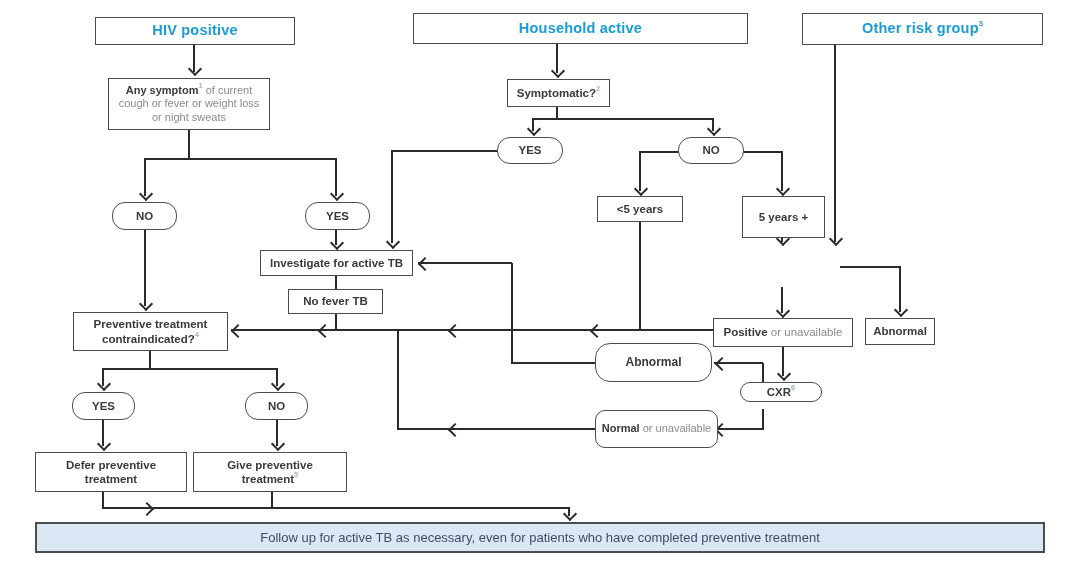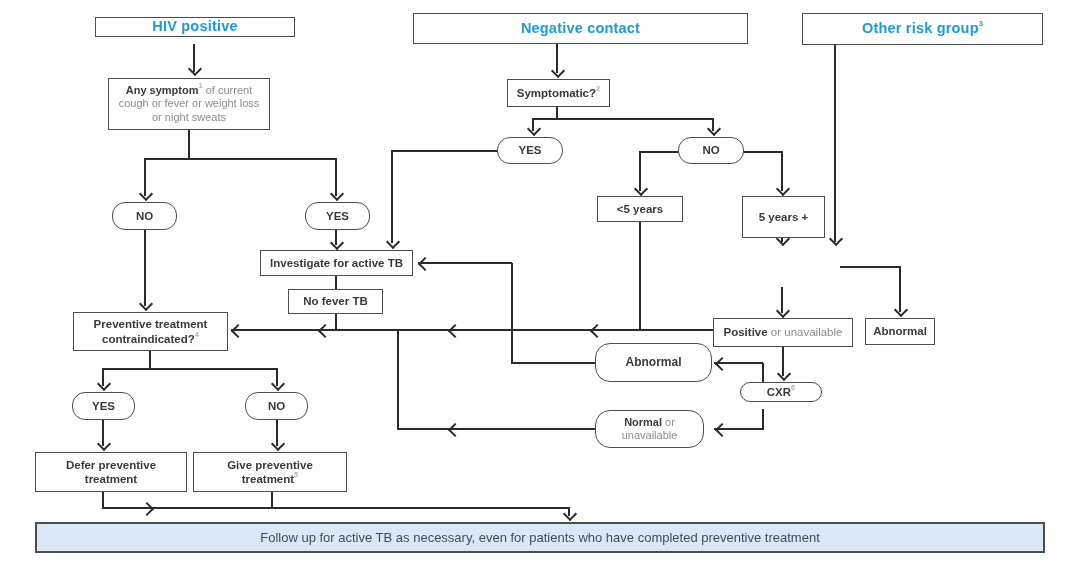--- a/index.html
+++ b/index.html
@@ -98,25 +98,25 @@
   <i class="ah left" style="left:233px;top:326px"></i>
   <i class="ah left" style="left:320px;top:326px"></i>
   <i class="ah left" style="left:450px;top:326px"></i>
   <i class="ah left" style="left:592px;top:326px"></i>
   <i class="ah left" style="left:450px;top:425px"></i>
   <i class="ah left" style="left:717px;top:359px"></i>
   <i class="ah left" style="left:717px;top:425px"></i>
   <i class="ah left" style="left:420px;top:259px"></i>
   <i class="ah right" style="left:142px;top:504px"></i>
 
-  <div class="box hdr" style="left:95px;top:17px;width:200px;height:20px">
+  <div class="box hdr" style="left:95px;top:17px;width:200px;height:28px">
     <span>HIV positive</span>
   </div>
   <div class="box hdr" style="left:413px;top:13px;width:335px;height:31px">
-    <span>Negative contact</span>
+    <span>Household active</span>
   </div>
   <div class="box hdr" style="left:802px;top:13px;width:241px;height:32px">
     <span><span>Other risk group</span><sup>3</sup></span>
   </div>
 
   <div class="box" style="left:108px;top:78px;width:162px;height:52px;font-size:11px">
     <div><b>Any symptom</b><sup>1</sup><span class="gray"> of current cough or fever or weight loss or night sweats</span></div>
   </div>
 
   <div class="box" style="left:507px;top:79px;width:103px;height:28px">
@@ -158,21 +158,21 @@
   <div class="box" style="left:865px;top:318px;width:70px;height:27px">
     <span>Abnormal</span>
   </div>
 
   <div class="box pill" style="left:595px;top:343px;width:117px;height:39px;border-radius:15px;font-size:12px">
     <span>Abnormal</span>
   </div>
   <div class="box pill" style="left:740px;top:382px;width:82px;height:20px">
     <span><span>CXR</span><sup>6</sup></span>
   </div>
-  <div class="box pill" style="left:595px;top:410px;width:109px;height:38px;border-radius:15px;font-size:11px">
+  <div class="box pill" style="left:595px;top:410px;width:123px;height:38px;border-radius:10px;font-size:11px">
     <div><b>Normal</b><span class="gray"> or unavailable</span></div>
   </div>
 
   <div class="box" style="left:73px;top:312px;width:155px;height:39px">
     <div><span>Preventive treatment contraindicated?</span><sup>4</sup></div>
   </div>
 
   <div class="box pill" style="left:72px;top:392px;width:63px;height:28px">
     <span>YES</span>
   </div>

